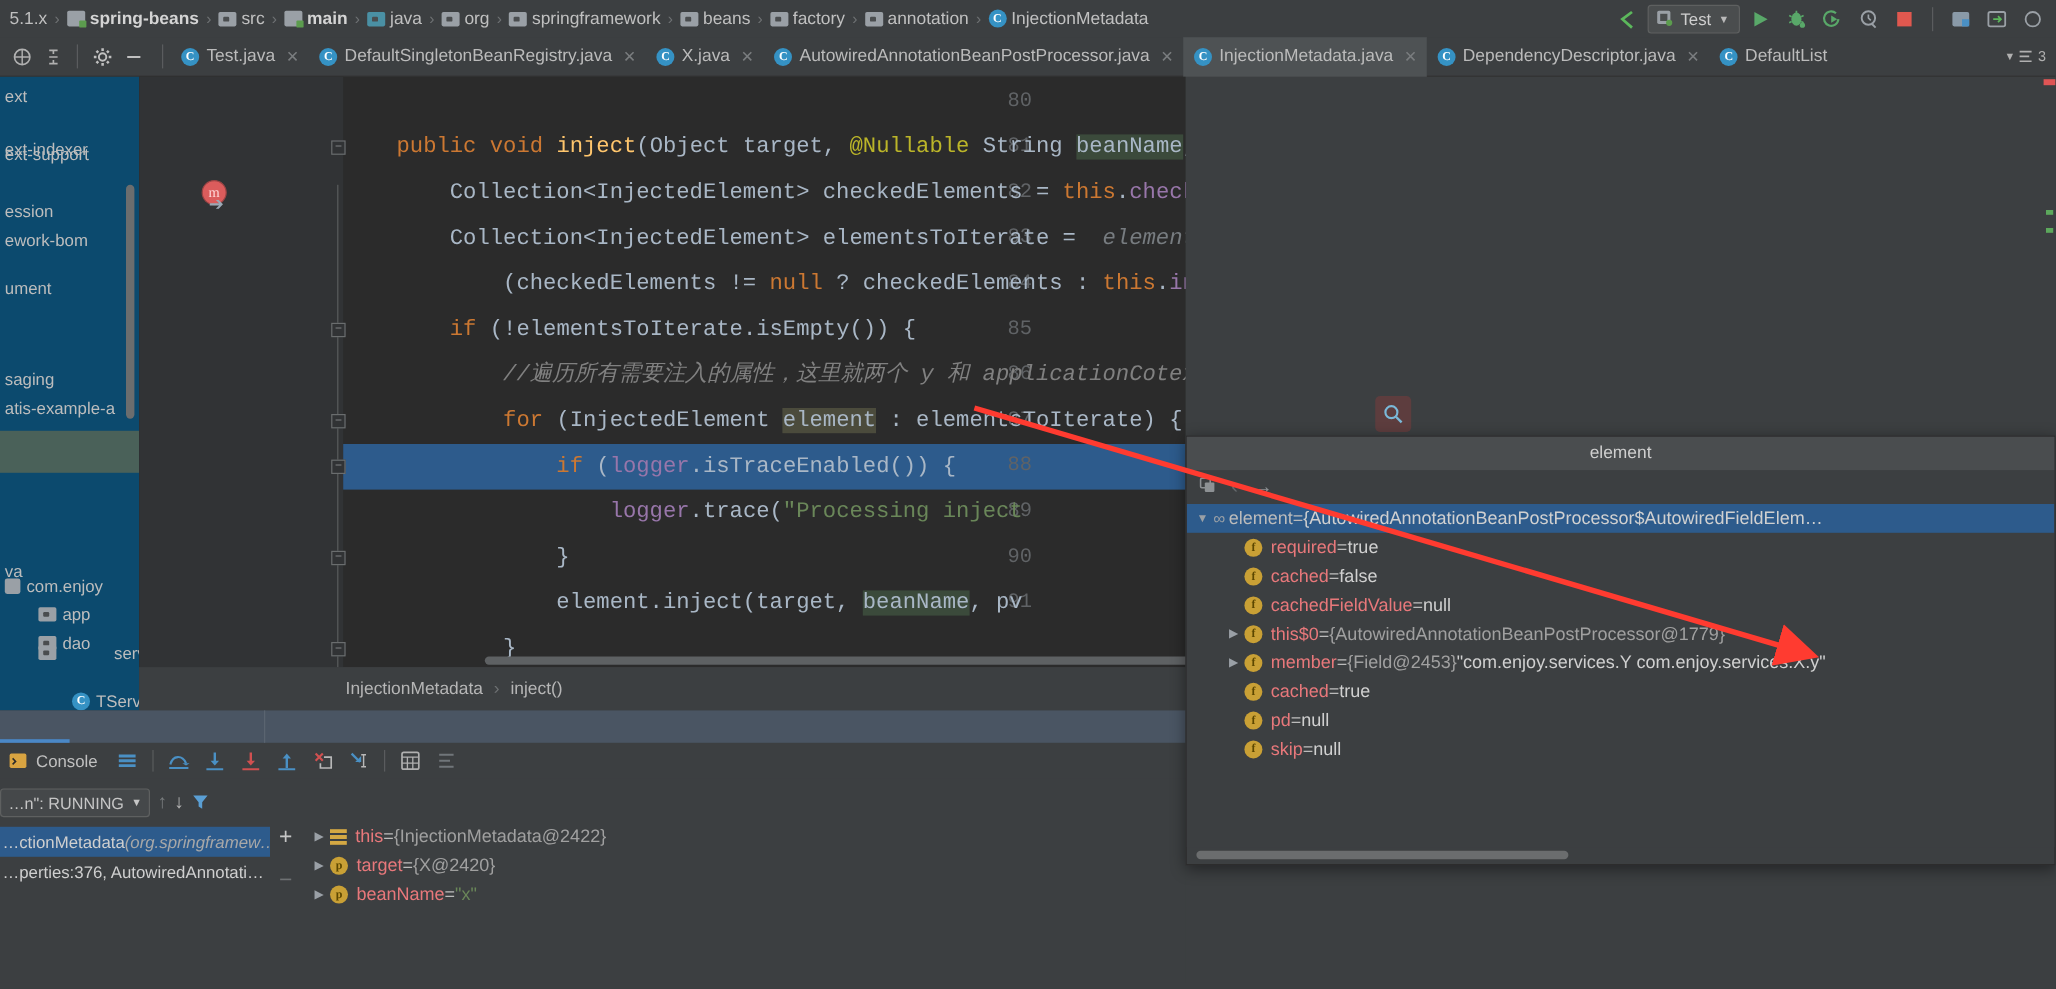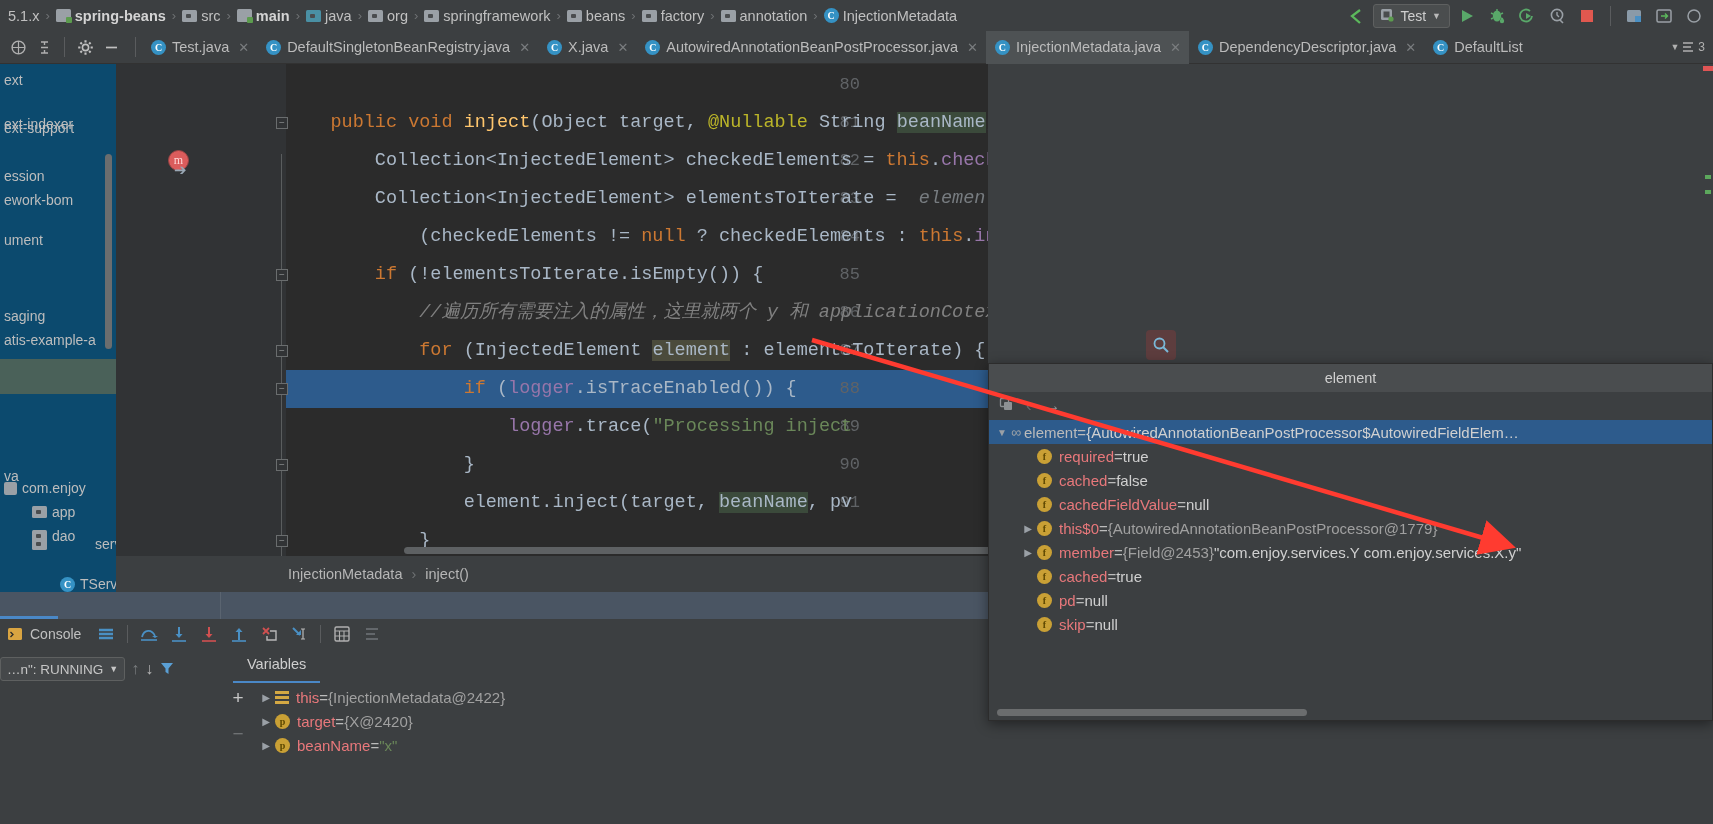--- a/index.html
+++ b/index.html
@@ -705,26 +705,32 @@
         <span style="font-size:9px;">▼</span>
       </div>
       <div style="color:#7a7d7f;font-size:16px;">↑</div>
       <div style="color:#b5b5b5;font-size:16px;">↓</div>
       <div>
         <svg width="16" height="16" viewBox="0 0 16 16">
             <path d="M2 3 L14 3 L9.5 8.5 L9.5 14 L6.5 12 L6.5 8.5 Z" fill="#5a9fd4"></path>
           </svg>
       </div>
     </div>
+    <div id="frames-list">
+        <div class="frame-row sel">
+          <span class="fr-name">…ctionMetadata </span>
+          <span class="fr-pkg">(org.springframew…</span>
+        </div>
+        <div class="frame-row">
+          <span class="fr-name">…perties:376, AutowiredAnnotati… </span>
+        </div>
+      </div>
   </div>
 
   <div class="vars">
-    <div class="vars-tabrow">
-      <div class="vars-tab">Variables</div>
-    </div>
     <div class="vars-body">
       <div class="vars-gutter">
         <div style="color:#c6c6c6;">+</div>
         <div style="color:#6e7173;">−</div>
       </div>
       <div class="vars-tree" id="vars-tree">
           <div class="vrow" style="padding-left: 6px;">
             <span class="arrow">▶</span>
             <span class="vicon-list"></span>
             <span class="vname">this</span>

